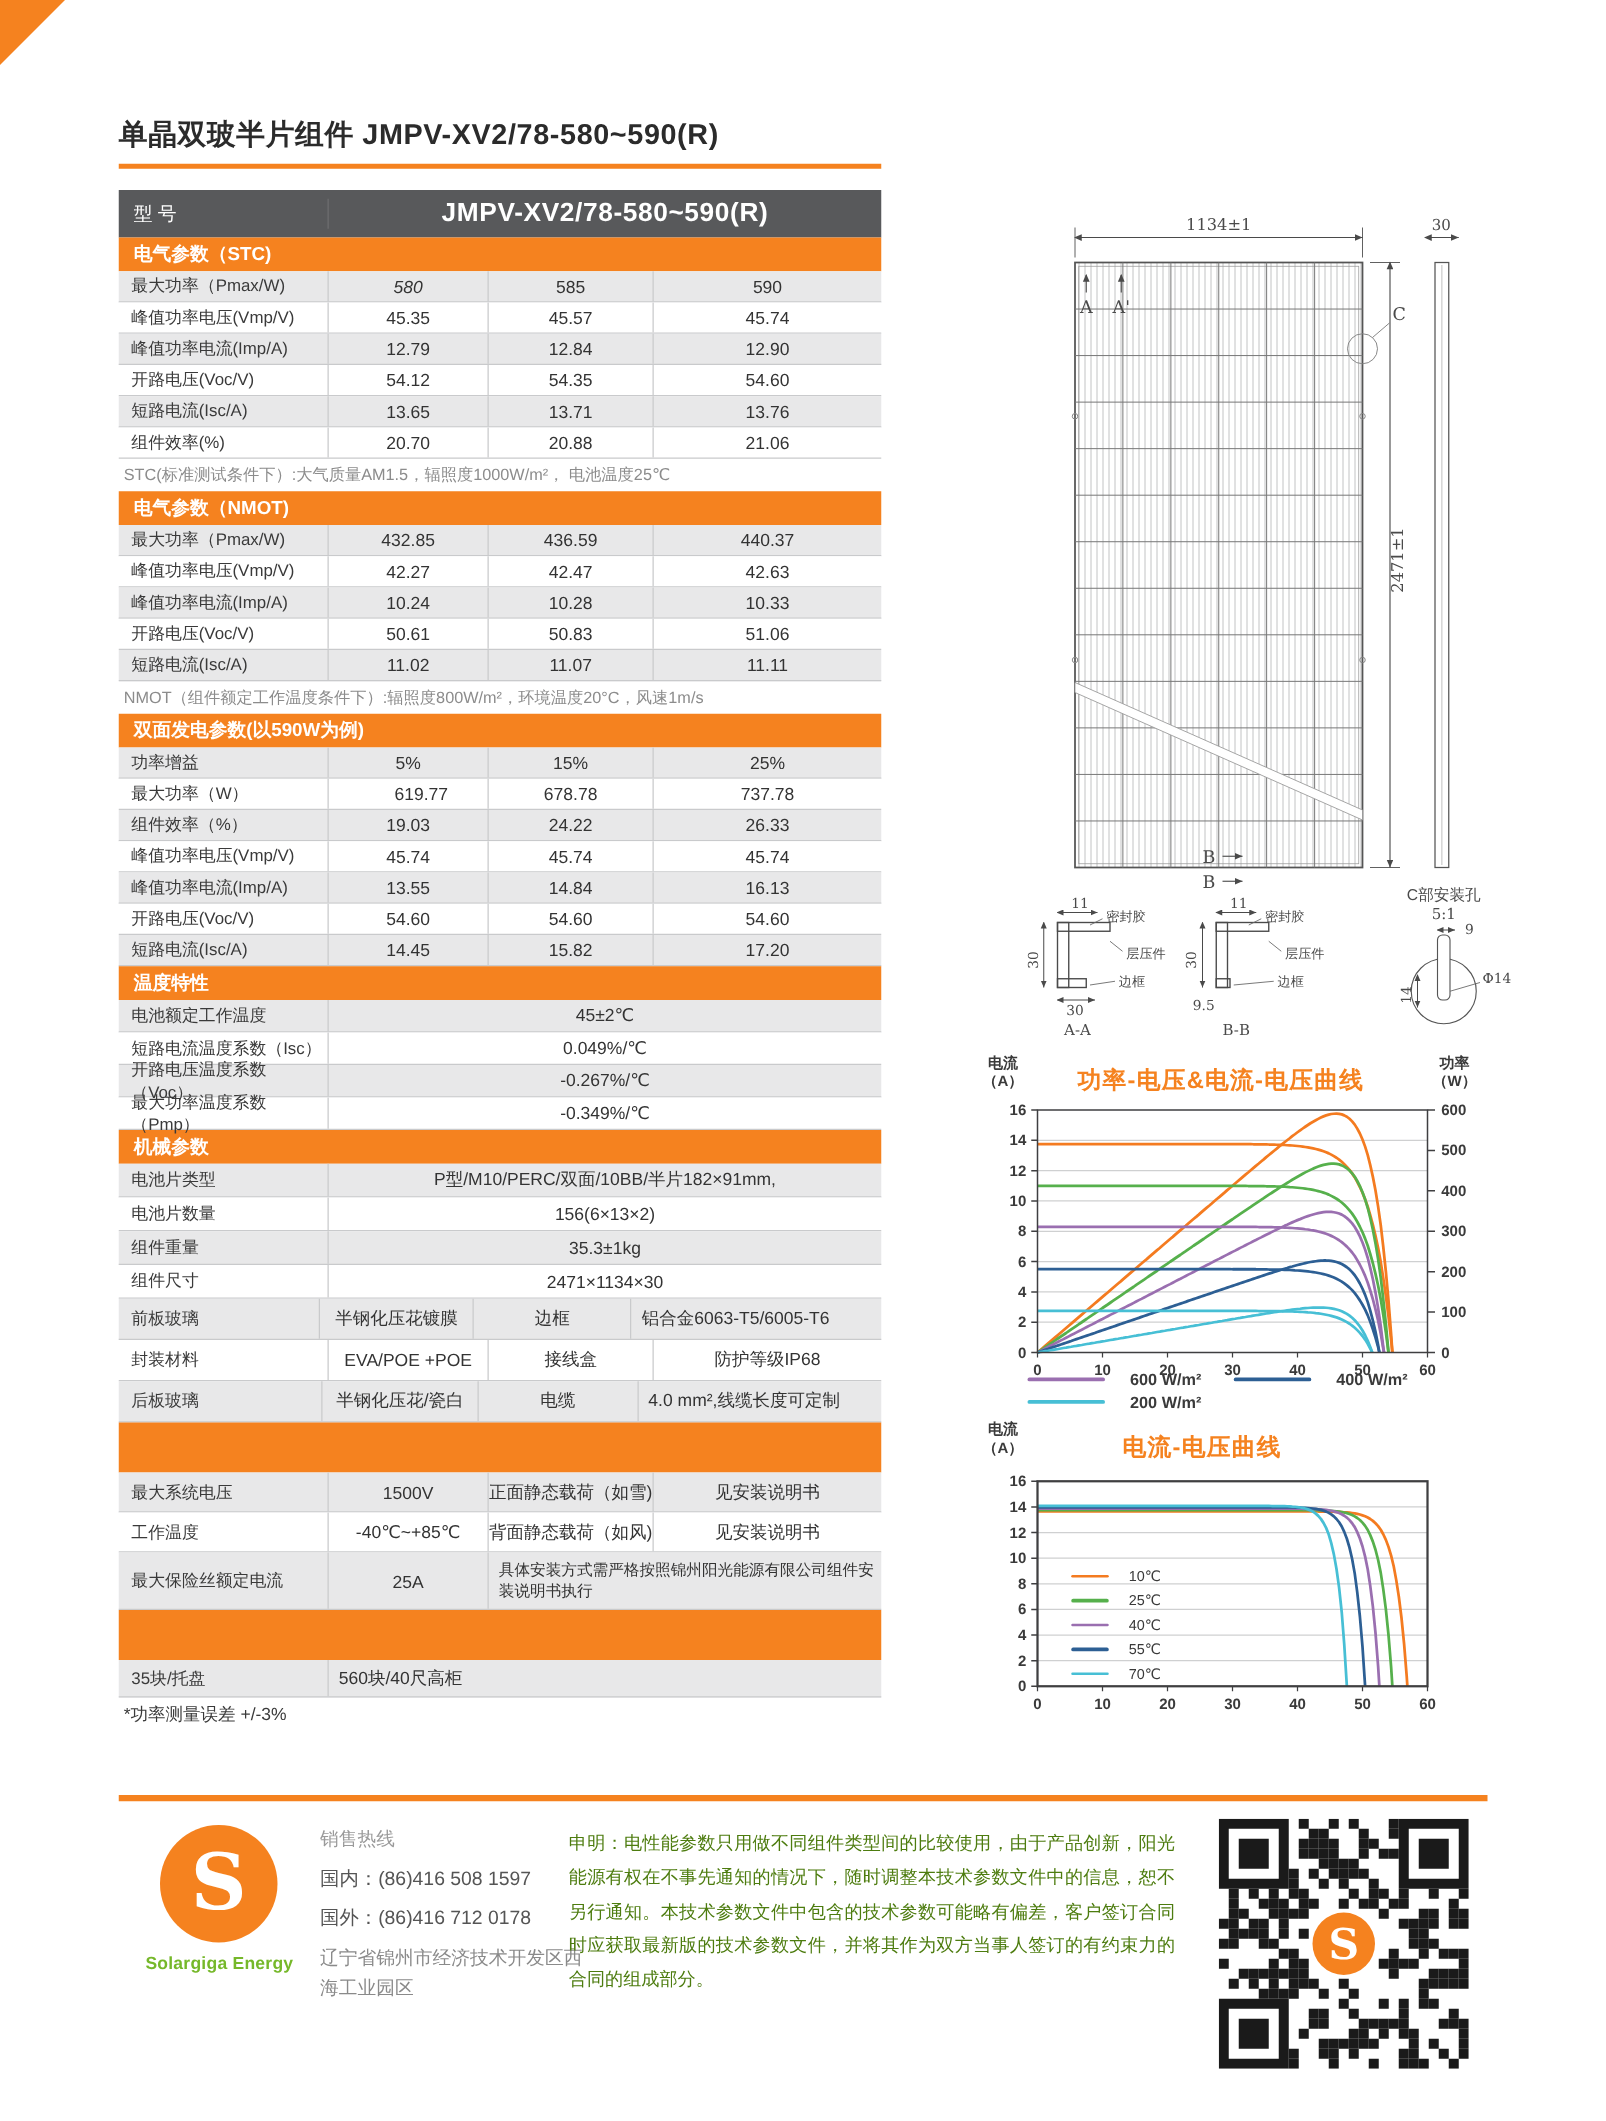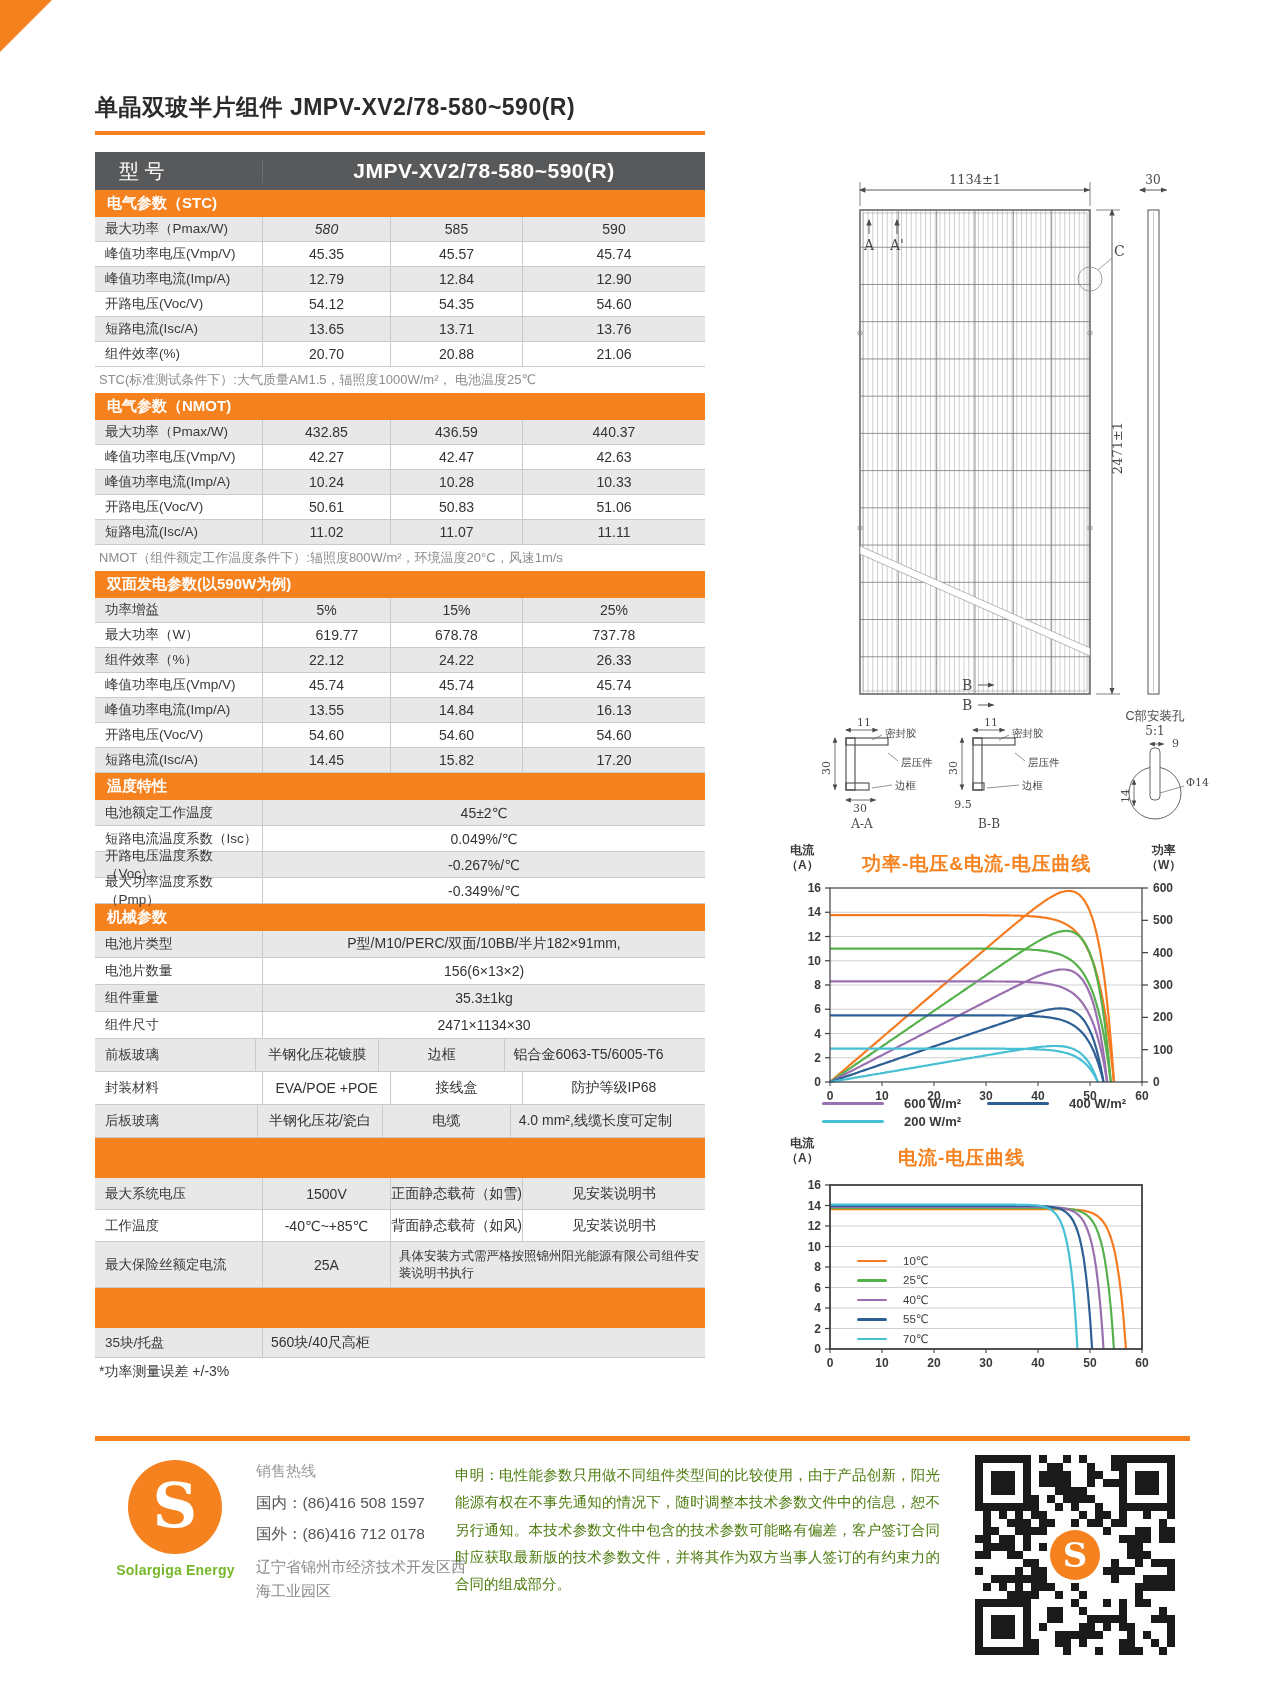--- a/index.html
+++ b/index.html
@@ -18,21 +18,21 @@
   }
   .abs{position:absolute;}
   
   .corner{left:0;top:0;width:0;height:0;border-top:52px solid var(--accent);border-right:52px solid transparent;}
   
   .page-title{left:95px;top:92px;font-size:23px;font-weight:bold;color:#2B2B2B;letter-spacing:0.5px;}
   .title-underline{left:95px;top:131px;width:610px;height:4px;background:var(--accent);}
   
   .spec-table{left:95px;top:152px;width:610px;}
   .model-row{display:flex;background:var(--dark);height:38px;color:#fff;align-items:center;}
-  .model-label{width:167px;padding-left:24px;font-size:20px;}
+  .model-label{width:167px;padding-left:12px;font-size:15px;}
   .model-value{width:443px;text-align:center;font-size:21px;font-weight:bold;border-left:1px solid #6d6e70;letter-spacing:0.5px;}
   .sec-header{background:var(--accent);color:#fff;font-size:15px;font-weight:bold;display:flex;align-items:center;padding-left:12px;}
   .tr{display:flex;border-bottom:1px solid var(--line);align-items:stretch;background:#fff;}
   .tr.gray{background:var(--rowgray);}
   .td{display:flex;align-items:center;justify-content:center;font-size:14px;color:var(--ink);overflow:visible;}
   .td+.td{border-left:1px solid var(--line);}
   .td.lbl{justify-content:flex-start;padding-left:10px;font-size:13.5px;color:#3A3A3A;}
   .td.left{justify-content:flex-start;padding-left:8px;}
   .td.nowrap{white-space:nowrap;}
   .td.small{font-size:12.5px;line-height:1.35;text-align:left;}
@@ -157,21 +157,21 @@
         <div class="td" style="width: 183px;">25%</div>
       </div>
       <div class="tr" style="height: 25px;">
         <div class="td lbl" style="width: 167px;">最大功率（W）</div>
         <div class="td" style="width: 128px; padding-left: 21px;">619.77</div>
         <div class="td" style="width: 132px;">678.78</div>
         <div class="td" style="width: 183px;">737.78</div>
       </div>
       <div class="tr gray" style="height: 25px;">
         <div class="td lbl" style="width: 167px;">组件效率（%）</div>
-        <div class="td" style="width: 128px;">22.12</div>
+        <div class="td" style="width: 128px;">19.03</div>
         <div class="td" style="width: 132px;">24.22</div>
         <div class="td" style="width: 183px;">26.33</div>
       </div>
       <div class="tr" style="height: 25px;">
         <div class="td lbl" style="width: 167px;">峰值功率电压(Vmp/V)</div>
         <div class="td" style="width: 128px;">45.74</div>
         <div class="td" style="width: 132px;">45.74</div>
         <div class="td" style="width: 183px;">45.74</div>
       </div>
       <div class="tr gray" style="height: 25px;">

